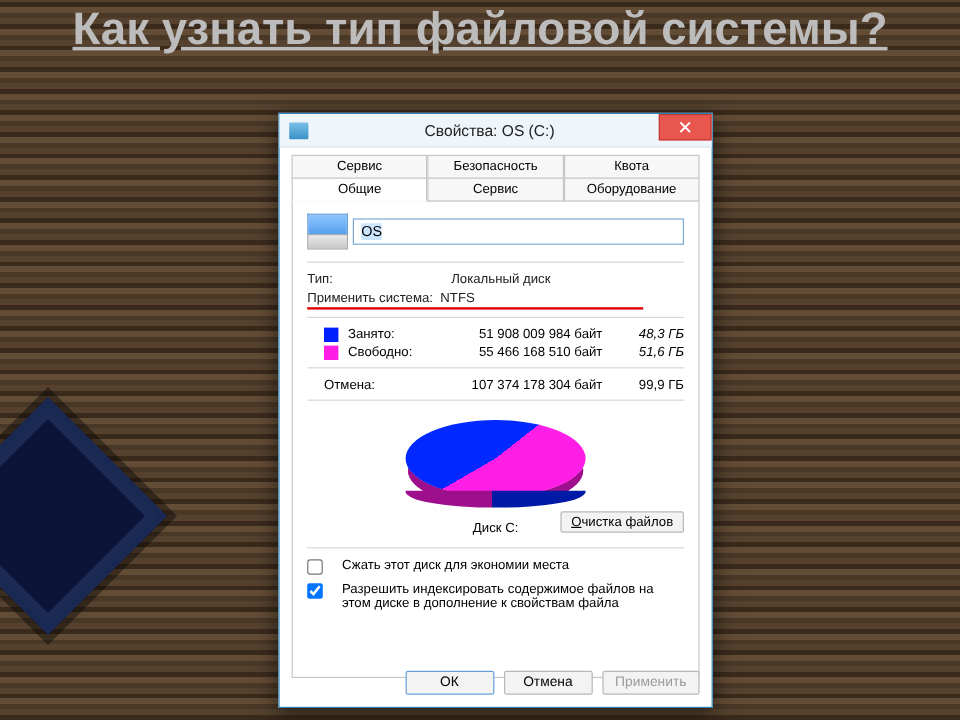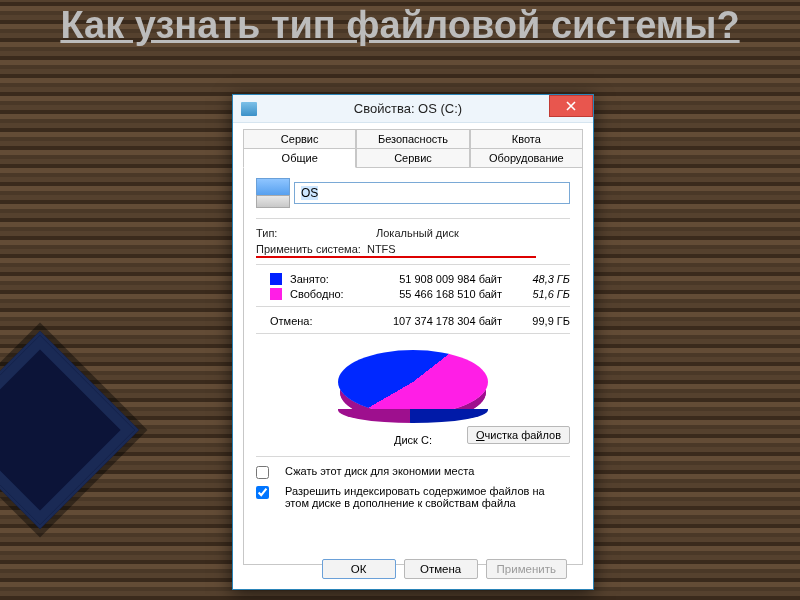--- a/index.html
+++ b/index.html
@@ -181,21 +181,21 @@
     border:1px solid #b8b8b8;
     border-radius:2px;
     cursor:pointer;
   }
   .cleanup .u { text-decoration:underline; }
 
   .chkrow { display:flex; align-items:flex-start; gap:16px; font-size:11px; margin-top:6px;}
   .chkrow input { margin-top:1px; }
 
   .btnbar {
-    position:absolute; left:0; right:16px; bottom:10px;
+    position:absolute; left:0; right:0; bottom:10px;
     display:flex; justify-content:flex-end; gap:8px; padding:0 10px;
     font-size:11.5px;
   }
   .btnbar button {
     min-width:74px; padding:3px 10px;
     background:#f3f3f3; border:1px solid #b8b8b8; border-radius:2px;
     cursor:pointer; font-size:11.5px;
   }
   .btnbar button.ok { border-color:#6aa0d8; }
   .btnbar button.apply { color:#9b9b9b; }

